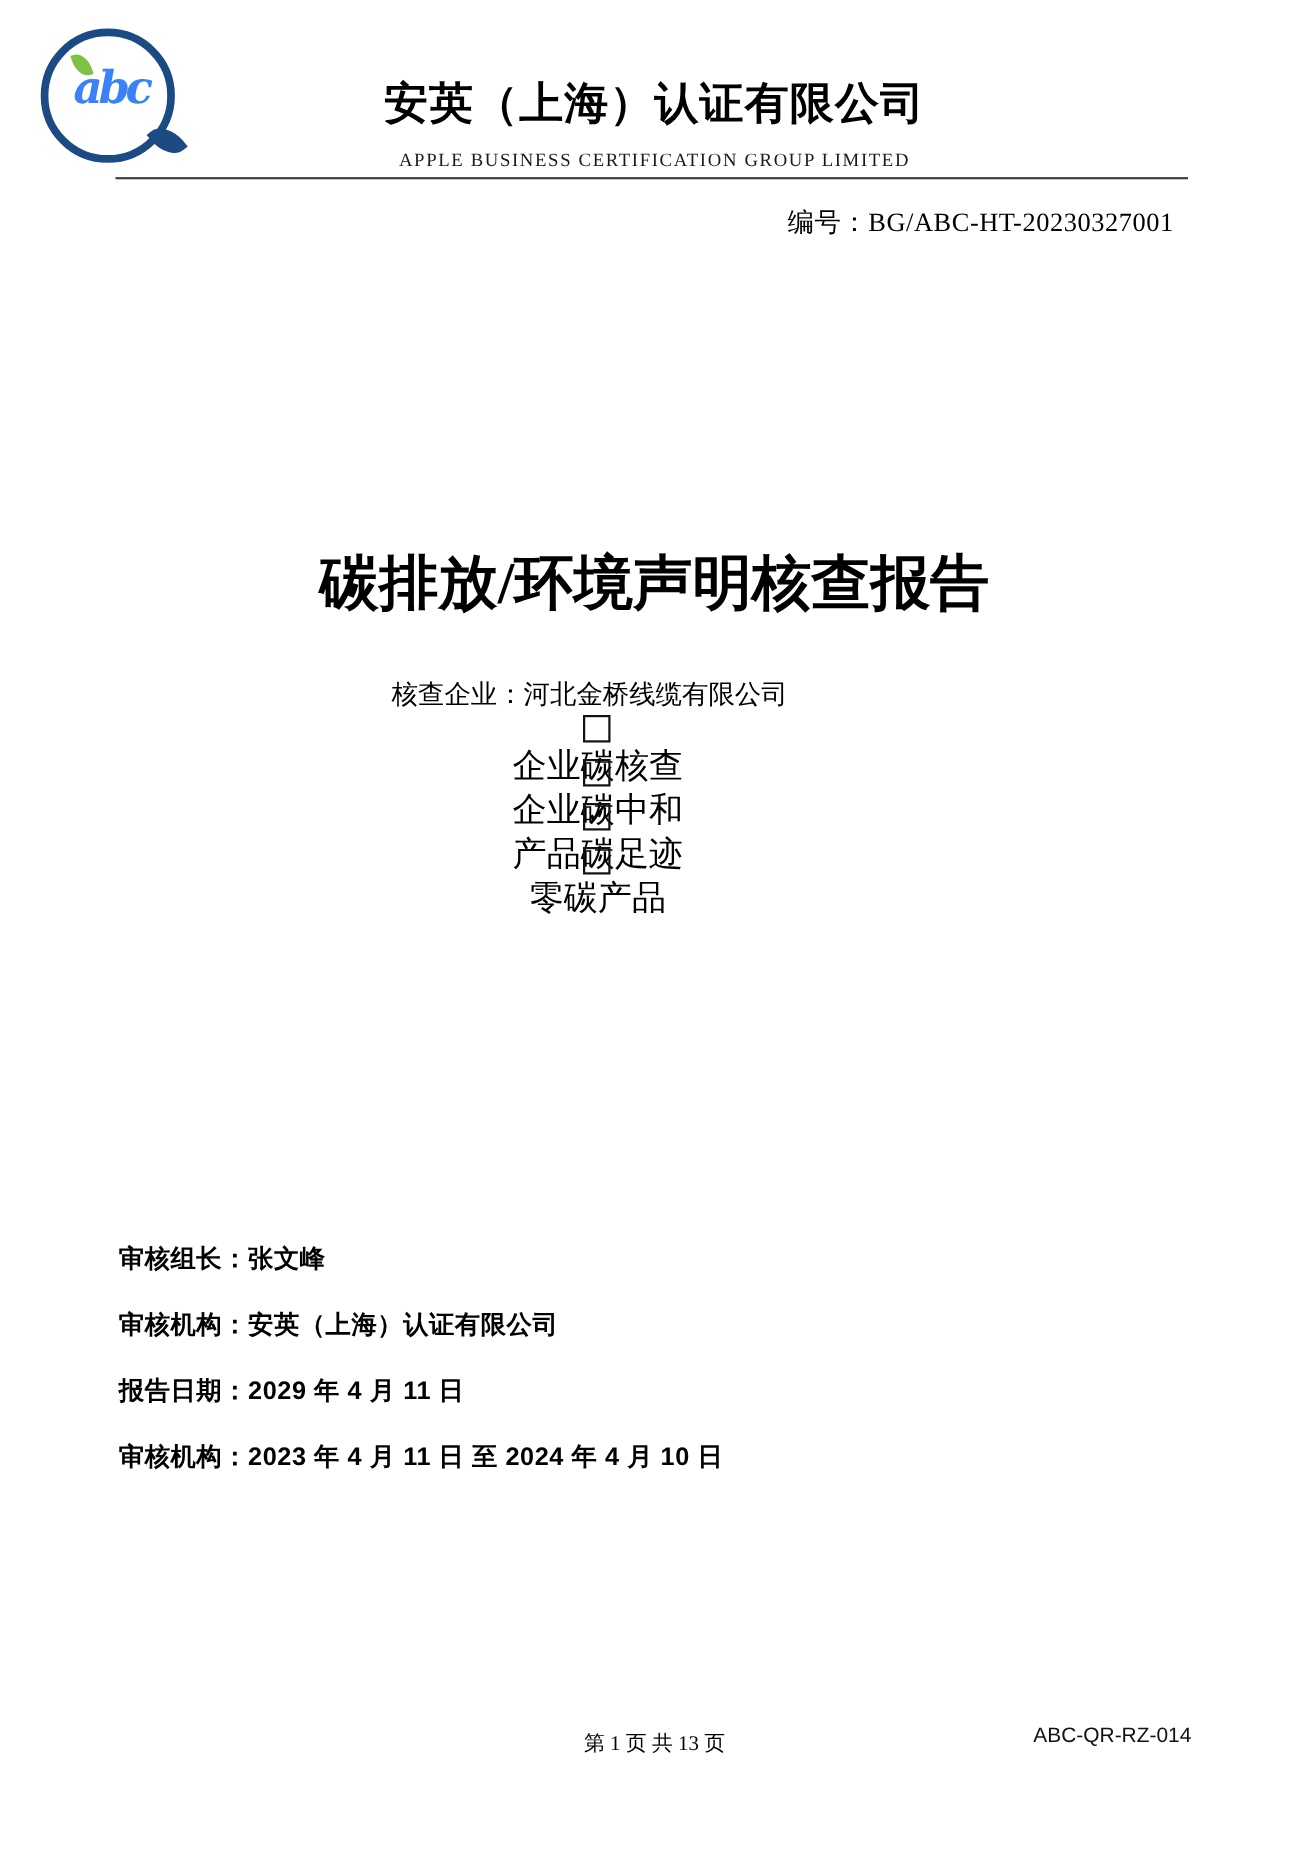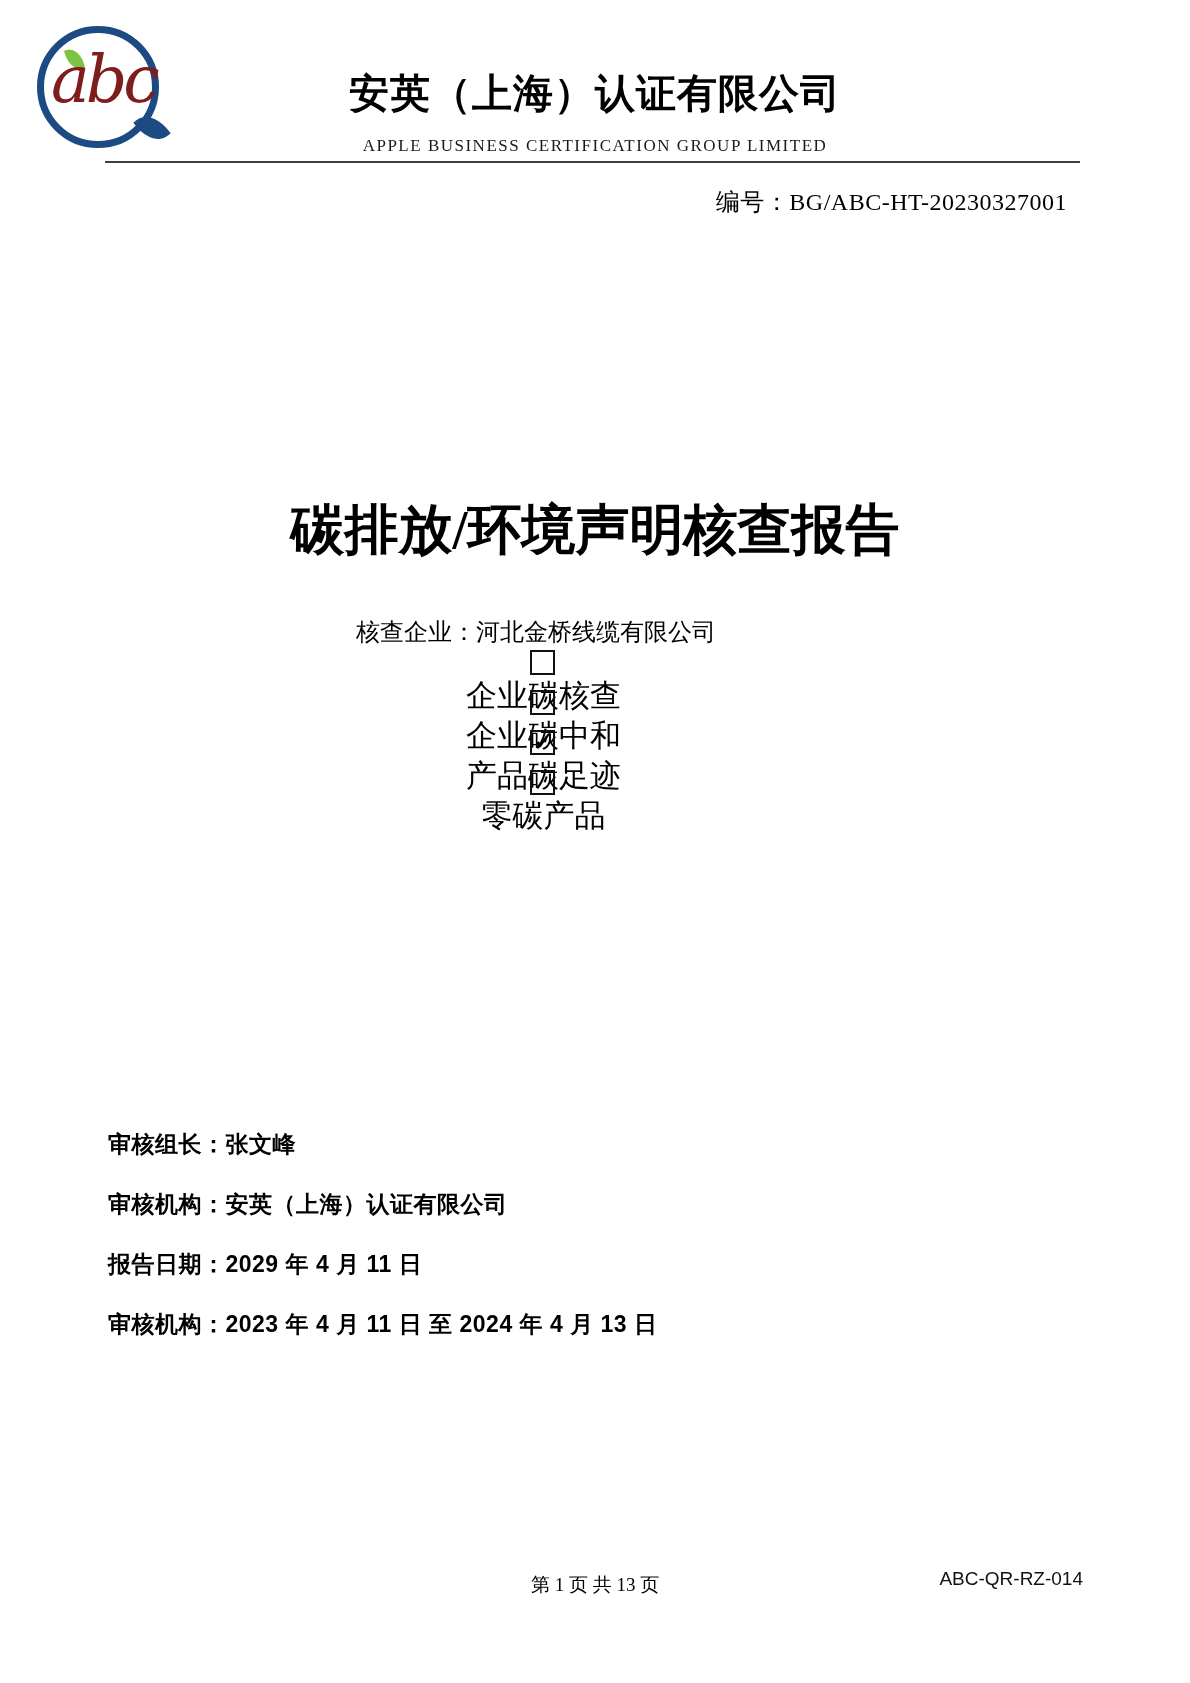--- a/index.html
+++ b/index.html
@@ -15,23 +15,23 @@
   
   .logo{position:absolute;left:37px;top:26px;width:122px;height:122px;}
   .logo-circle{
     position:absolute;left:0;top:0;width:108px;height:108px;
     border:7px solid #1c4a82;border-radius:50%;
     background:#fff;
   }
   .logo-text{
     position:absolute;left:14px;top:24px;width:100px;
     font-family:"DejaVu Serif","Liberation Serif",serif;
-    font-style:italic;font-weight:normal;
-    font-size:65px;line-height:60px;letter-spacing:-4px;
-    color:#7f1d1d;text-align:center;
+    font-style:italic;font-weight:bold;
+    font-size:41px;line-height:60px;letter-spacing:-4px;
+    color:#3b82f6;text-align:center;
   }
   .leaf-green{
     position:absolute;left:30px;top:22px;width:15px;height:22px;
     background:#7dc242;border-radius:0 80% 0 80%;
     transform:rotate(-18deg);
   }
   .leaf-blue{
     position:absolute;right:-4px;bottom:4px;width:22px;height:32px;
     background:#1c4a82;border-radius:0 80% 0 80%;
     transform:rotate(140deg);
@@ -167,20 +167,20 @@
     <div class="info-line">
       <span>审核组长：</span><span>张文峰</span>
     </div>
     <div class="info-line">
       <span>审核机构：</span><span>安英（上海）认证有限公司</span>
     </div>
     <div class="info-line">
       <span>报告日期：</span><span>2029 年 4 月 11 日</span>
     </div>
     <div class="info-line">
-      <span>审核机构：</span><span>2023 年 4 月 11 日 至 2024 年 4 月 13 日</span>
+      <span>审核机构：</span><span>2023 年 4 月 11 日 至 2024 年 4 月 10 日</span>
     </div>
   </div>
 
   <div class="footer-page">第 1 页 共 13 页</div>
   <div class="footer-code">ABC-QR-RZ-014</div>
 
 </div>
 
 </body></html>

